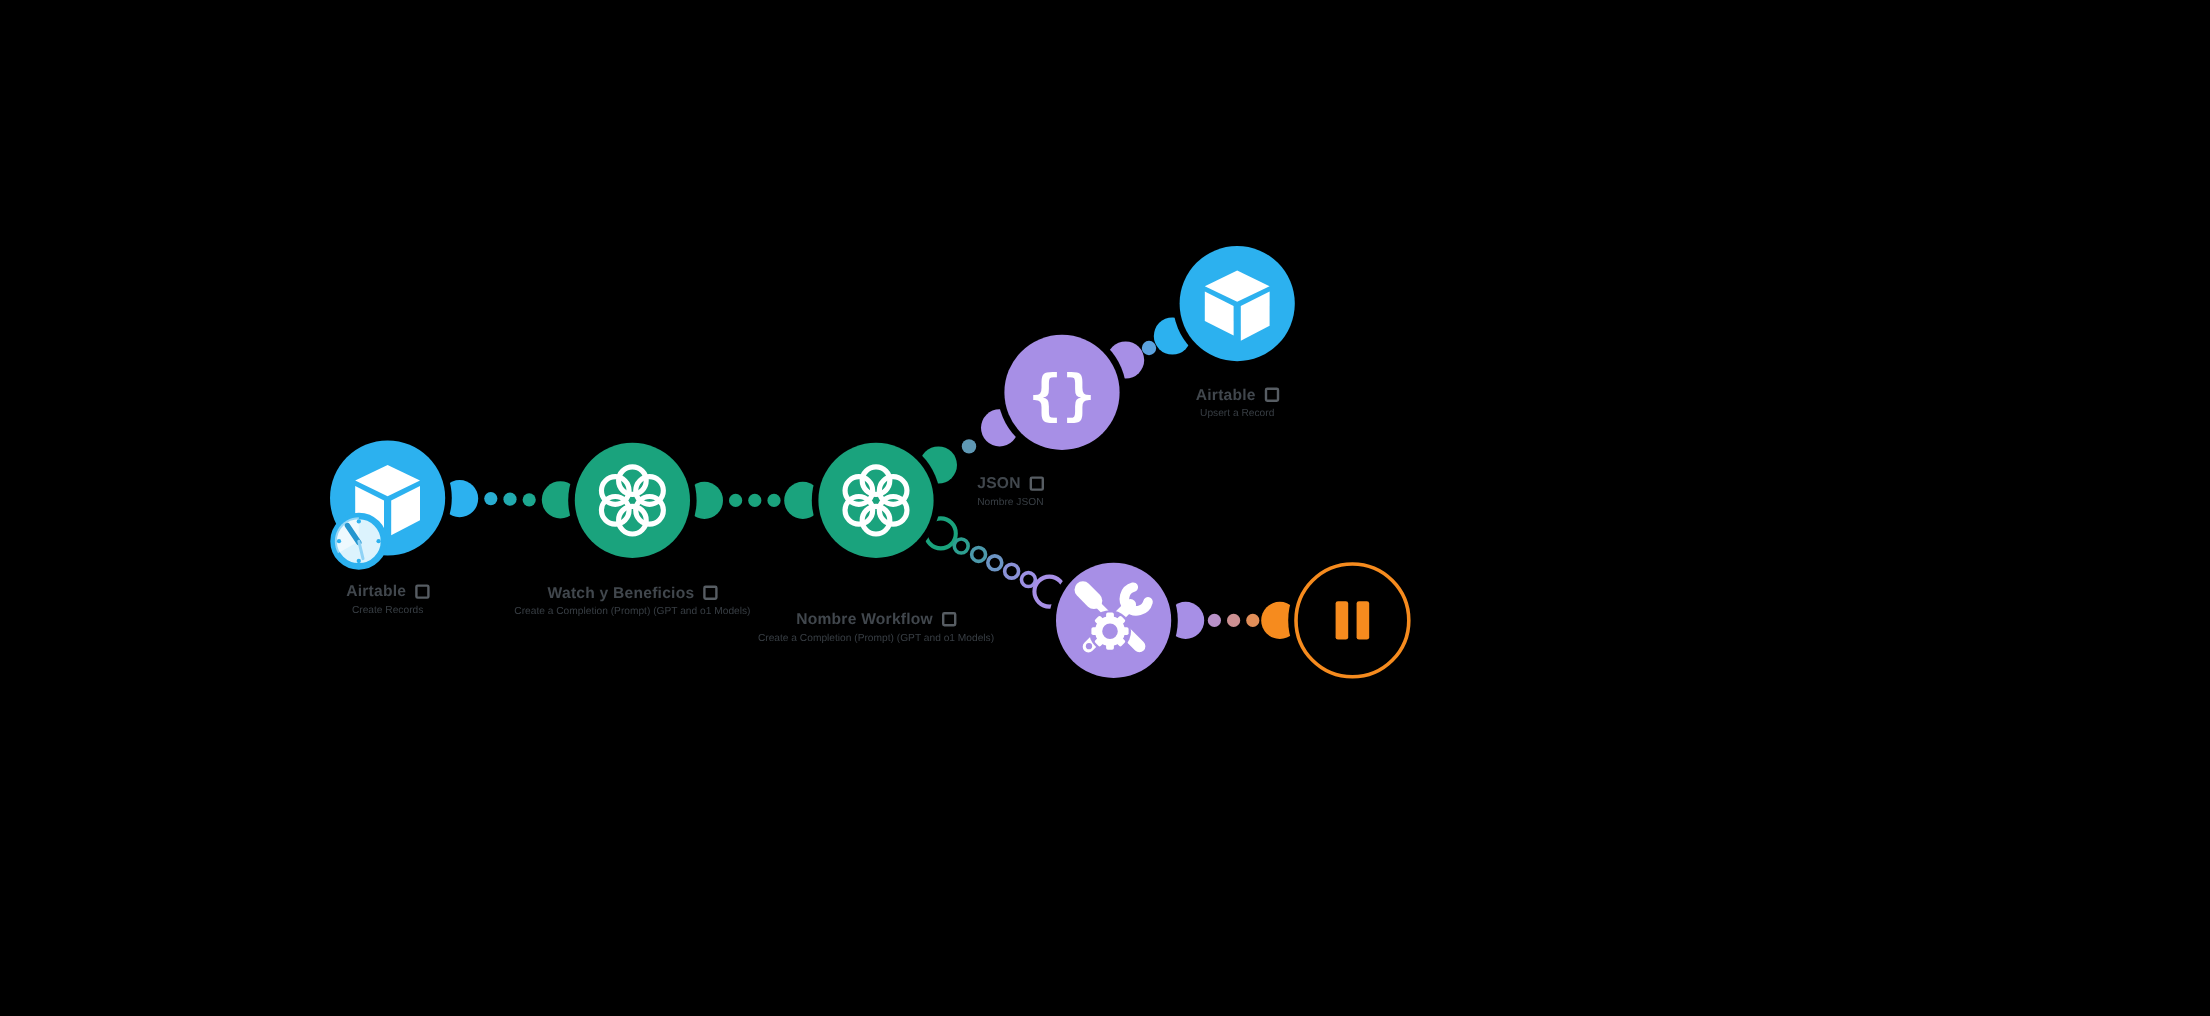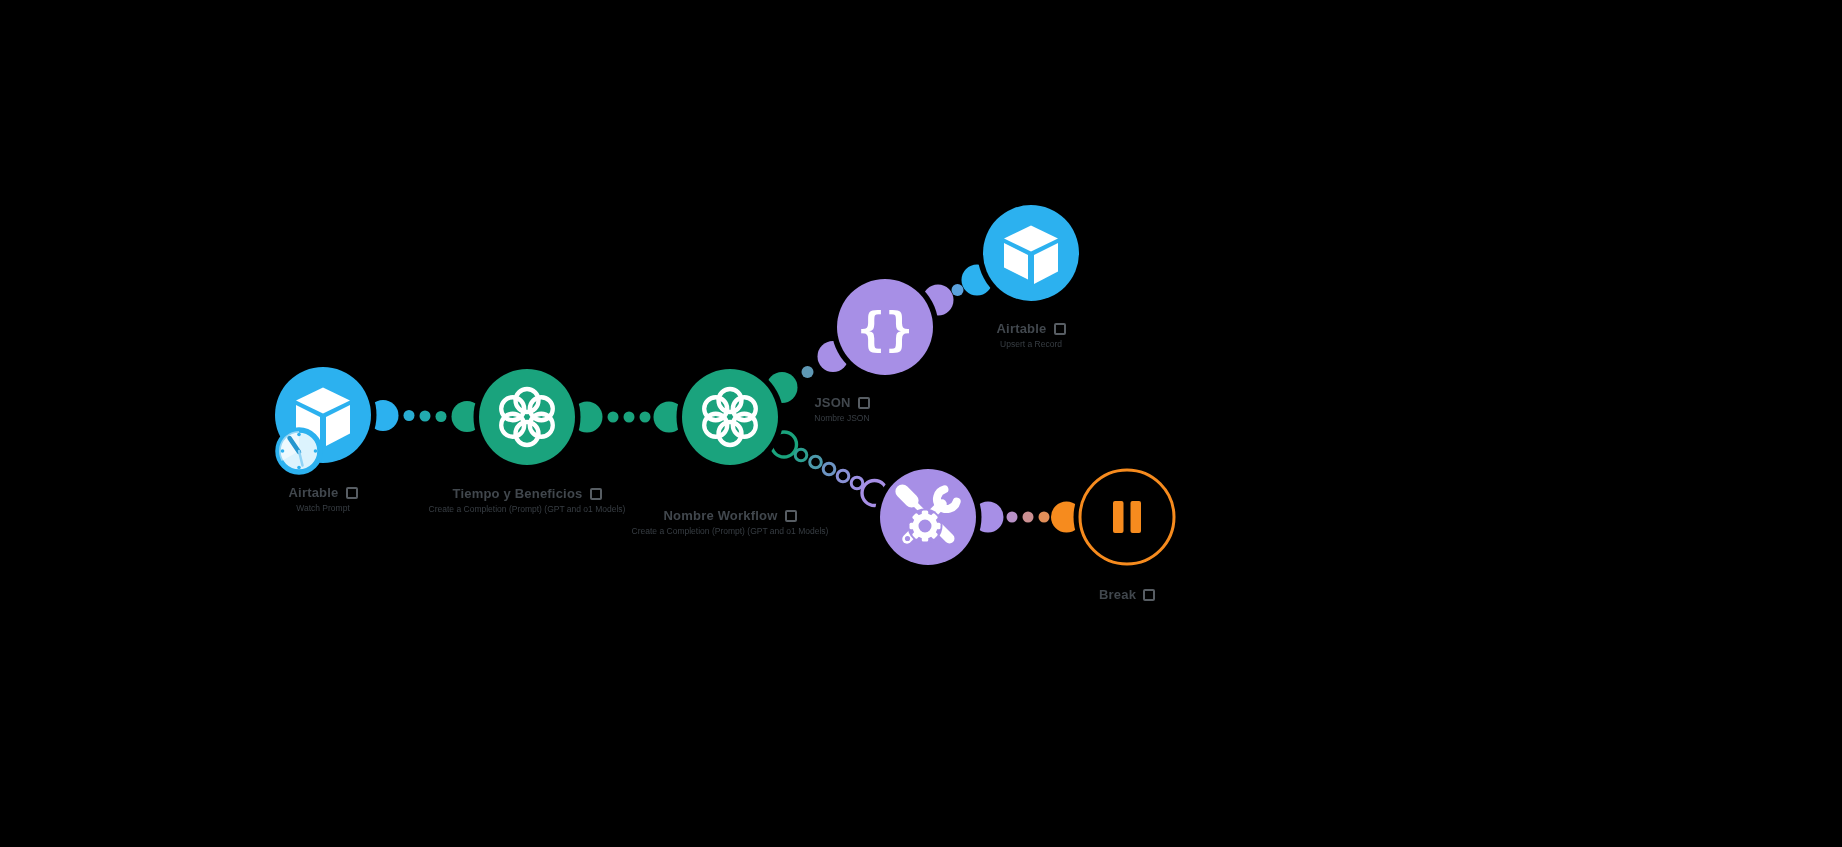--- a/index.html
+++ b/index.html
@@ -167,26 +167,26 @@
       <rect x="1130.5" y="501" width="10.5" height="32" rx="2"></rect>
     </g>
   </g>
 </svg>
 
 <div class="module-label" style="left:153px;top:485px">
   <div class="title-row">
     <span class="module-title">Airtable</span>
     <span class="module-checkbox"></span>
   </div>
-  <div class="module-subtitle">Watch Prompt</div>
+  <div class="module-subtitle">Create Records</div>
 </div>
 
 <div class="module-label" style="left:357px;top:486px">
   <div class="title-row">
-    <span class="module-title">Tiempo y Beneficios</span>
+    <span class="module-title">Watch y Beneficios</span>
     <span class="module-checkbox"></span>
   </div>
   <div class="module-subtitle">Create a Completion (Prompt) (GPT and o1 Models)</div>
 </div>
 
 <div class="module-label" style="left:560px;top:508px">
   <div class="title-row">
     <span class="module-title">Nombre Workflow</span>
     <span class="module-checkbox"></span>
   </div>
@@ -203,21 +203,14 @@
 
 <div class="module-label" style="left:861px;top:321px">
   <div class="title-row">
     <span class="module-title">Airtable</span>
     <span class="module-checkbox"></span>
   </div>
   <div class="module-subtitle">Upsert a Record</div>
 </div>
 
 
-<div class="module-label" style="left:957px;top:587px">
-  <div class="title-row">
-    <span class="module-title">Break</span>
-    <span class="module-checkbox"></span>
-  </div>
-  <div class="module-subtitle"></div>
-</div>
 
 </div>
 
 </body></html>

